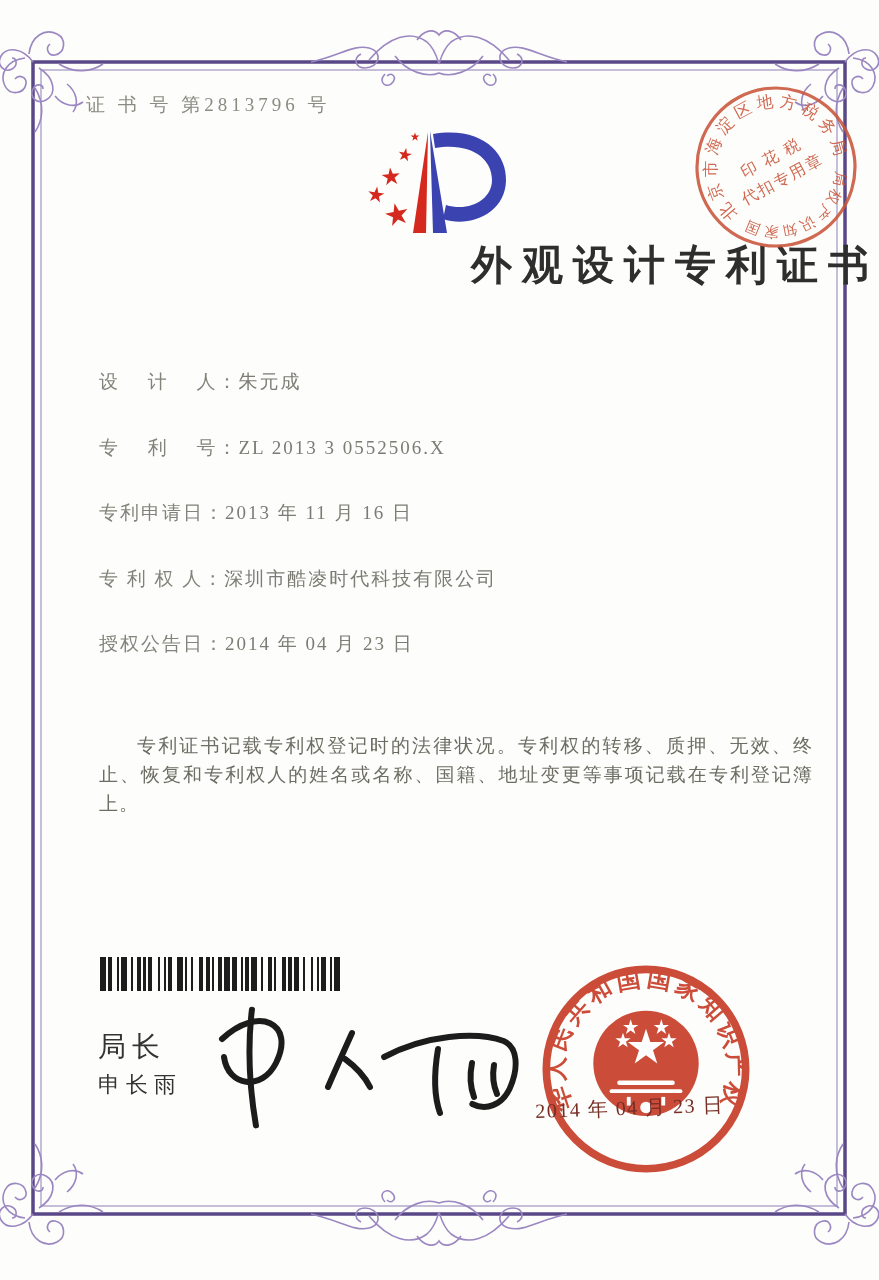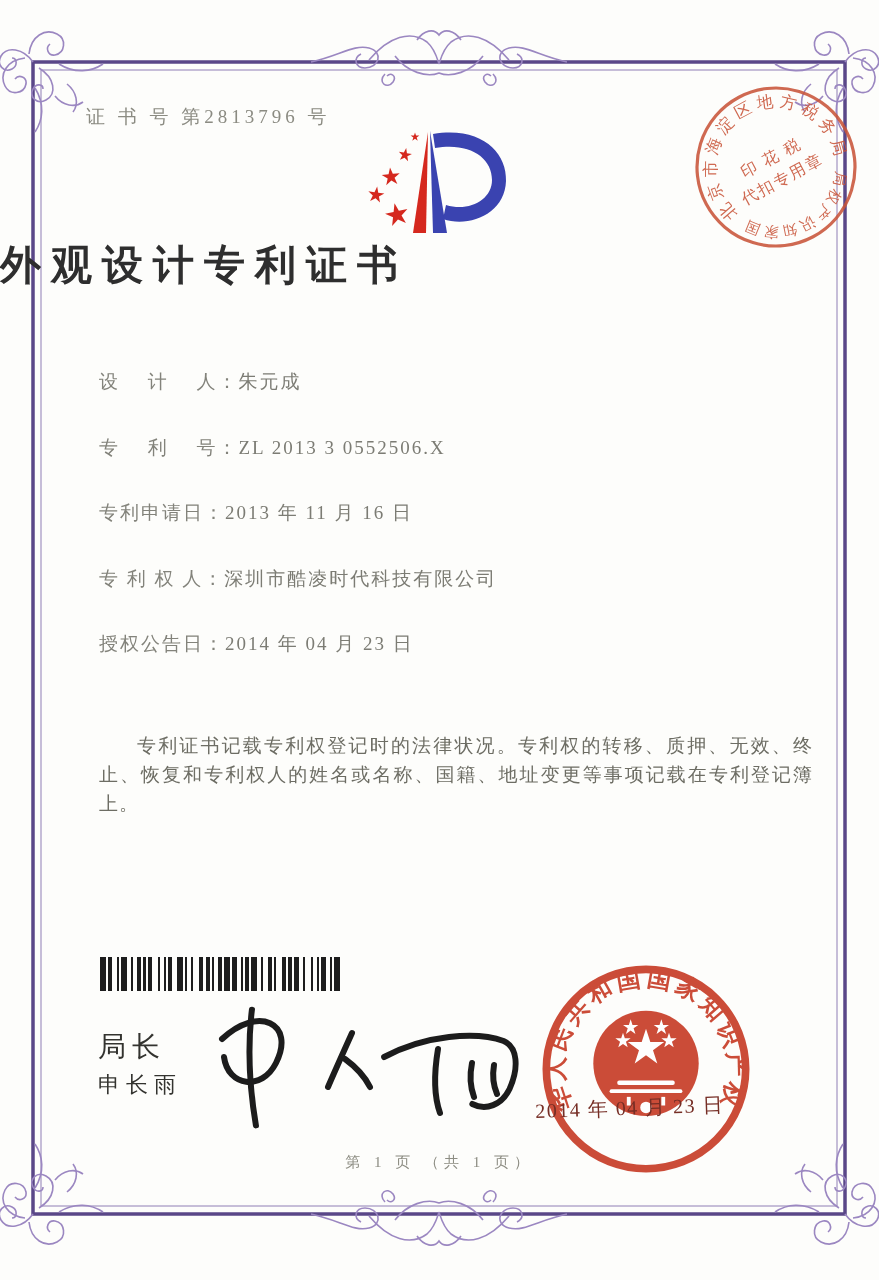--- a/index.html
+++ b/index.html
@@ -1,21 +1,21 @@
 <!DOCTYPE html>
 <html><head>
 <meta charset="utf-8">
 <style>
   html,body{margin:0;padding:0;}
   body{width:879px;height:1280px;background:#fdfdfb;font-family:"Liberation Serif","DejaVu Serif",serif;}
   .page{position:relative;width:879px;height:1280px;overflow:hidden;background:#fdfdfb;}
   .frame-svg{position:absolute;left:0;top:0;pointer-events:none;}
-  .cert-no{position:absolute;left:86px;top:104px;font-size:19px;letter-spacing:4px;color:#8b8b82;}
+  .cert-no{position:absolute;left:86px;top:92px;font-size:19px;letter-spacing:4px;color:#8b8b82;}
   .logo{position:absolute;left:353px;top:126px;}
-  .title{position:absolute;left:0;top:238px;width:879px;text-align:left;font-size:41px;letter-spacing:10px;color:#2e2e2e;font-weight:600;}
+  .title{position:absolute;left:0;top:238px;width:879px;text-align:right;font-size:41px;letter-spacing:10px;color:#2e2e2e;font-weight:600;}
   .fields{position:absolute;left:99px;top:369px;width:710px;}
   .field-row{height:65.5px;font-size:19px;color:#80807a;letter-spacing:2px;white-space:nowrap;}
   .field-row .lab{color:#83837b;}
   .field-row .val{color:#7c7c74;}
   .paras{position:absolute;left:99px;top:731px;width:714px;font-size:19px;line-height:29px;color:#6d6d64;text-align:justify;}
   .paras p{margin:0;text-indent:2em;letter-spacing:1px;}
   .barcode{position:absolute;left:100px;top:957px;width:243px;height:34px;display:flex;align-items:stretch;}
   .barcode .bar{background:#1d1d1d;height:100%;}
   .barcode .gap{background:transparent;height:100%;}
   .sig-title{position:absolute;left:98px;top:1028px;font-size:28px;letter-spacing:6px;color:#33332f;}
@@ -227,15 +227,14 @@
         <rect x="90" y="130" width="60" height="4.5" rx="2"></rect>
         <rect x="82" y="139" width="76" height="4" rx="2"></rect>
         <rect x="100" y="147" width="4" height="9"></rect>
         <rect x="136" y="147" width="4" height="9"></rect>
         <circle cx="120" cy="158" r="6"></circle>
       </g>
     </g>
     <text x="103" y="165" text-anchor="middle" font-size="21" fill="#6f231a" letter-spacing="1.5" transform="rotate(-2 120 160)">2014 年 04 月 23 日</text>
   </svg>
 
-  <div class="footer">第 1 页 （共 1 页）</div>
 
 </div>
 
 </body></html>

